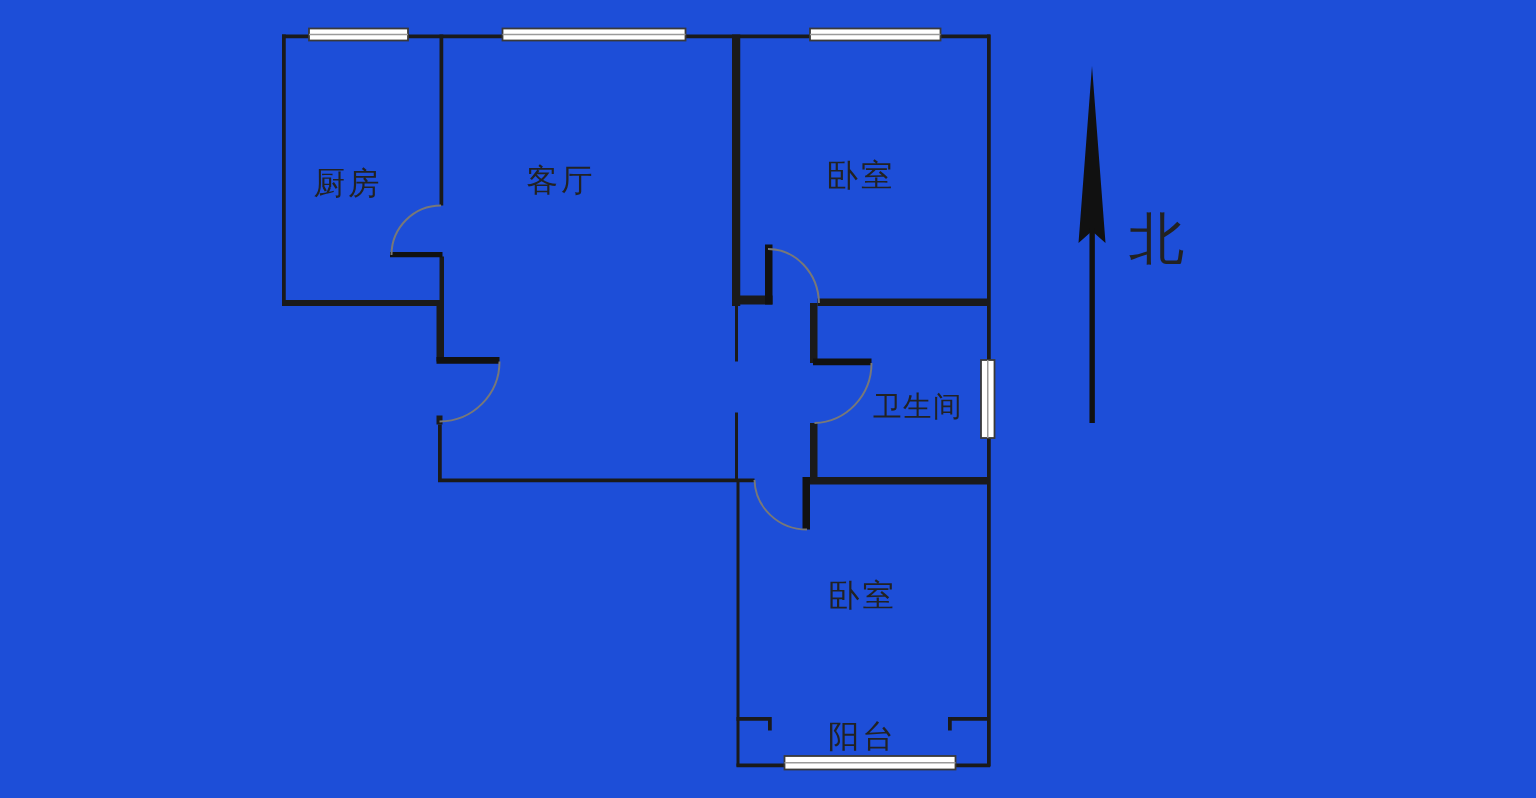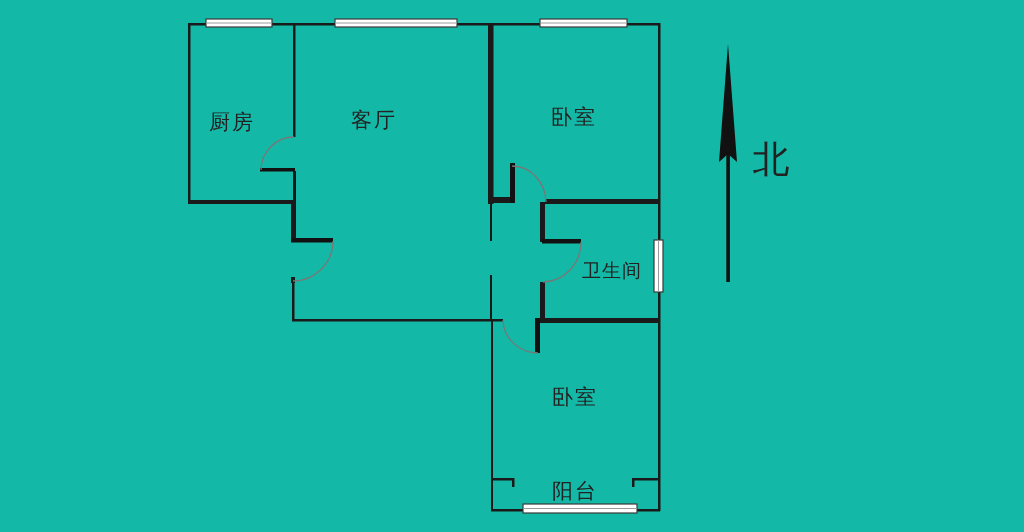--- a/index.html
+++ b/index.html
@@ -1,16 +1,16 @@
 <!DOCTYPE html>
 <html><head>
 <meta charset="utf-8">
 <style>
   html,body{margin:0;padding:0;background:#fff;width:1024px;height:532px;overflow:hidden;}
-  #stage{position:relative;width:1024px;height:532px;background:#14b8a6;}
+  #stage{position:relative;width:1024px;height:532px;background:#1d4ed8;}
   svg{display:block;}
   text{font-family:"DejaVu Sans","Liberation Sans",sans-serif;}
   .room-label{font-size:21px;letter-spacing:2px;}
   .small-label{font-size:19px;letter-spacing:1px;}
   .compass-label{font-size:37px;}
 </style>
 </head>
 <body>
 
 <div id="stage">

